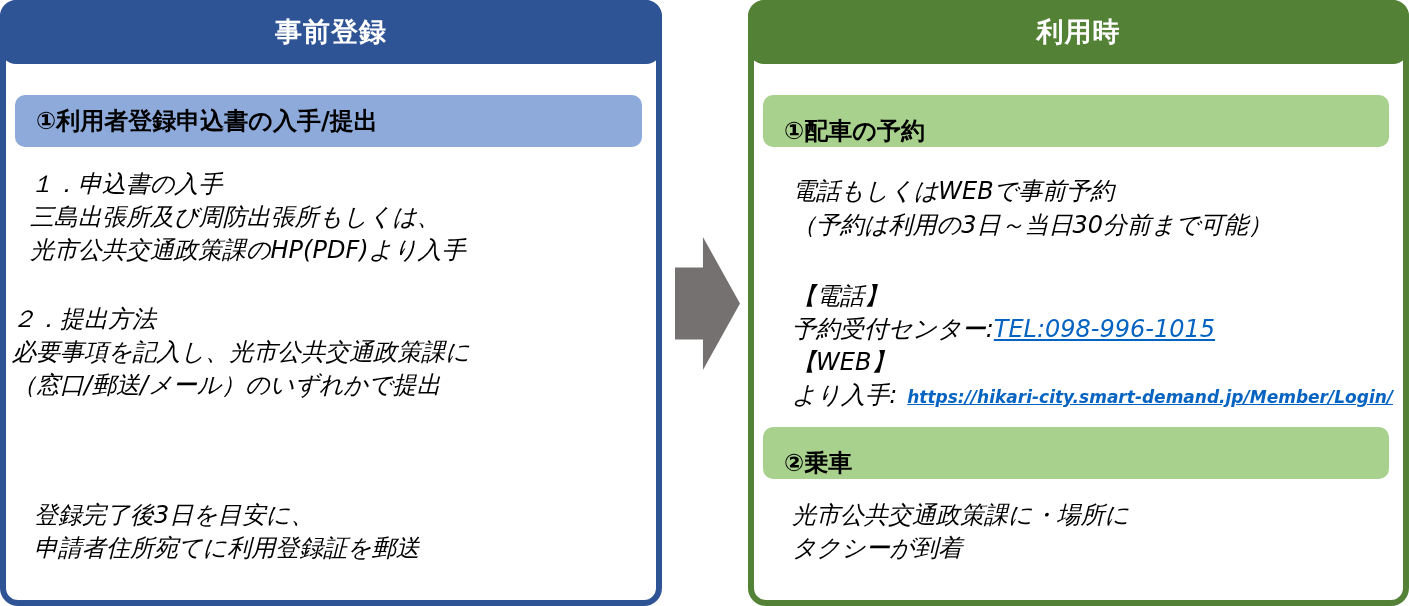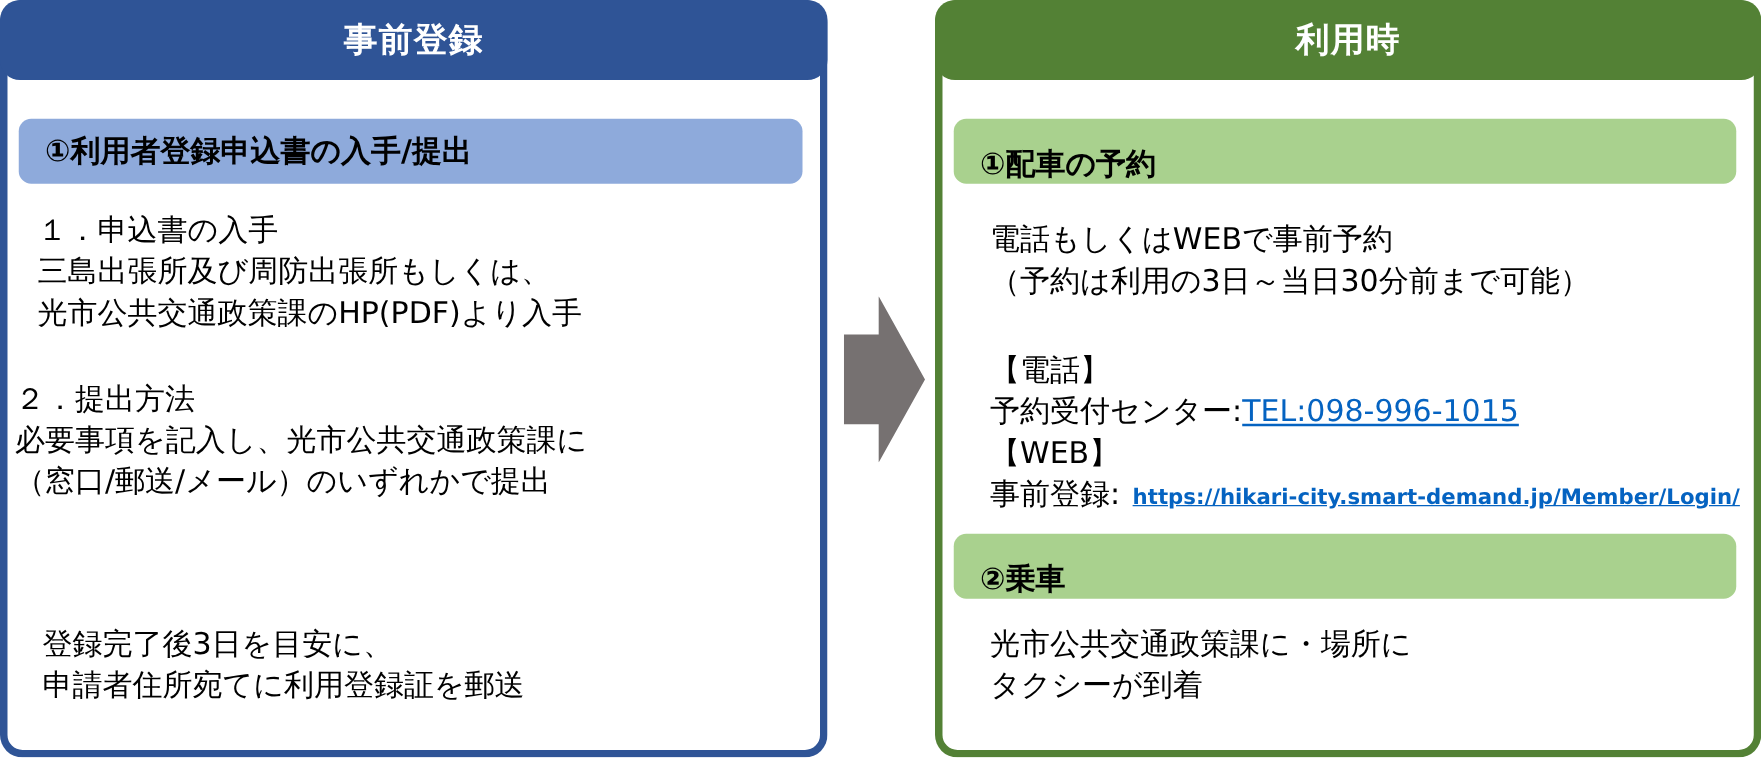--- a/index.html
+++ b/index.html
@@ -29,21 +29,21 @@
   .green .panel-header { background:var(--green-dark); }
   .subheader {
     position:absolute; left:15px; right:20px; height:52px;
     border-radius:10px; display:flex; align-items:center;
     padding-left:21px; font-weight:bold; font-size:24px;
   }
   .blue  .subheader { background:var(--blue-light); }
   .green .subheader { background:var(--green-light);align-items:flex-end; }
   .sub-top    { top:95px; }
   .sub-bottom { top:427px; }
-  .textblock  { position:absolute; font-size:24px; line-height:33px; white-space:nowrap; }
+  .textblock  { position:absolute; font-size:24px; line-height:33px; white-space:nowrap;font-style:italic; }
   .lp-b1 { top:168px; left:30px; }
   .lp-b2 { top:303px; left:12px; }
   .lp-b3 { top:499px; left:34px; }
   .rp-intro { top:174px; left:44px; line-height:34px; }
   .rp-phone { top:280px; left:44px; }
   .rp-b2    { top:499px; left:44px; }
   .link {
     color:var(--link-blue); text-decoration:underline; cursor:pointer;
   }
   .link-small { font-size:17px; font-weight:bold; margin-left:10px; }
@@ -100,21 +100,21 @@
     <div>（予約は利用の3日～当日30分前まで可能）</div>
   </div>
 
   <div class="textblock rp-phone">
     <div>【電話】</div>
     <div>
       <span>予約受付センター:</span><a class="link">TEL:098-996-1015</a>
     </div>
     <div>【WEB】</div>
     <div>
-      <span>事前登録:</span><a class="link link-small">https://hikari-city.smart-demand.jp/Member/Login/</a>
+      <span>より入手:</span><a class="link link-small">https://hikari-city.smart-demand.jp/Member/Login/</a>
     </div>
   </div>
 
   <div class="subheader sub-bottom">
     <span>②乗車</span>
   </div>
 
   <div class="textblock rp-b2">
     <div>光市公共交通政策課に・場所に</div>
     <div>タクシーが到着</div>

